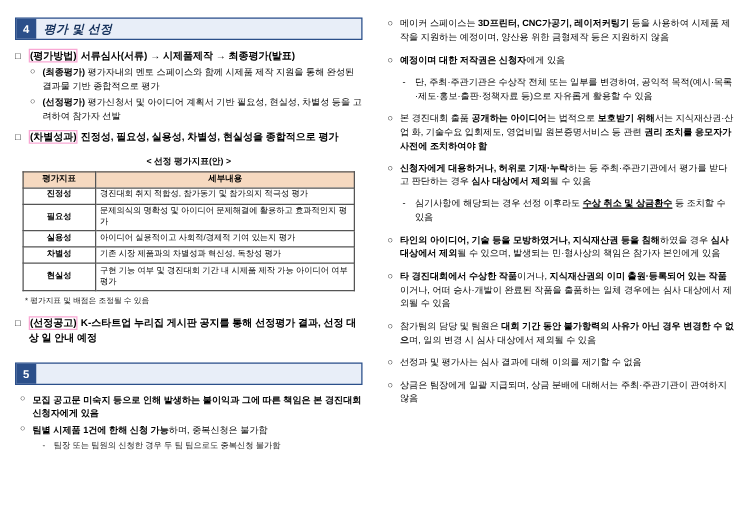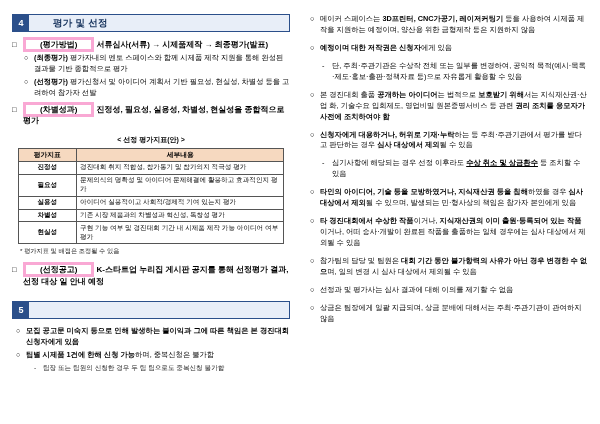--- a/index.html
+++ b/index.html
@@ -52,22 +52,23 @@
     align-items: center;
     justify-content: center;
   }
   .section-title {
     flex: 1;
     font-size: 9.5px;
     font-weight: bold;
     color: #16325c;
     display: flex;
     align-items: center;
-    padding-left: 24px;
+    padding-left: 6px;
     letter-spacing: 0.3px;
+    font-style: italic;
   }
 
   
   .lvl1 {
     display: flex;
     font-size: 8px;
     line-height: 1.45;
     margin: 5px 0 2px 0;
   }
   .lvl1 .mk {
@@ -100,22 +101,22 @@
     line-height: 1.5;
     margin: 2px 0 2px 34px;
     color: #222;
   }
   .lvl4 .mk {
     width: 9px;
     flex: 0 0 9px;
   }
 
   .boxed {
-    border: 3px solid #f9a8d4;
-    padding: 0px 14px;
+    border: 1px solid #f9a8d4;
+    padding: 0px 0;
     font-weight: bold;
   }
   .u {
     text-decoration: underline;
   }
   .b {
     font-weight: bold;
   }
 
   

